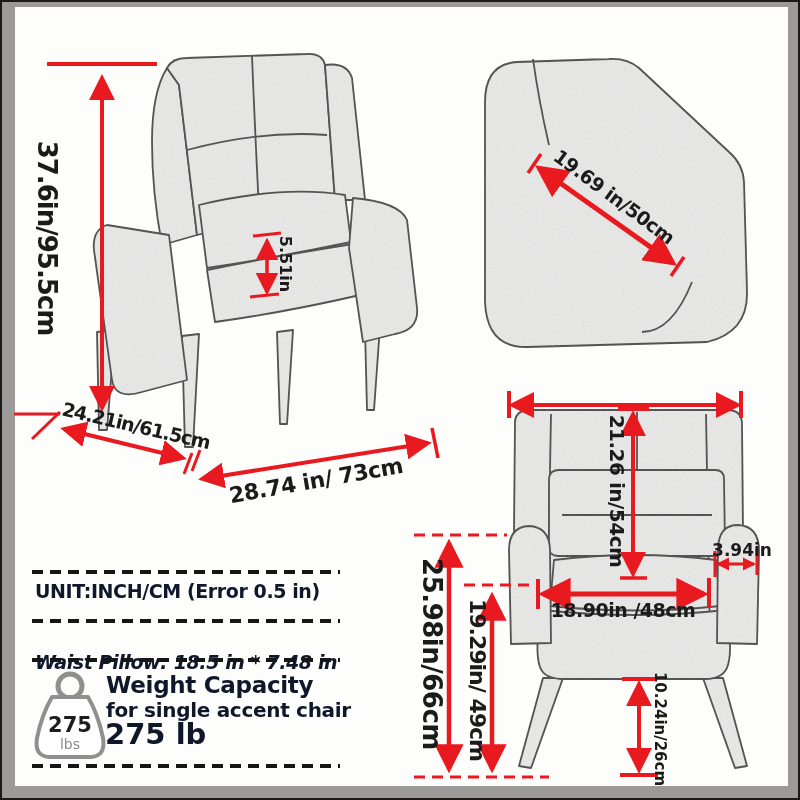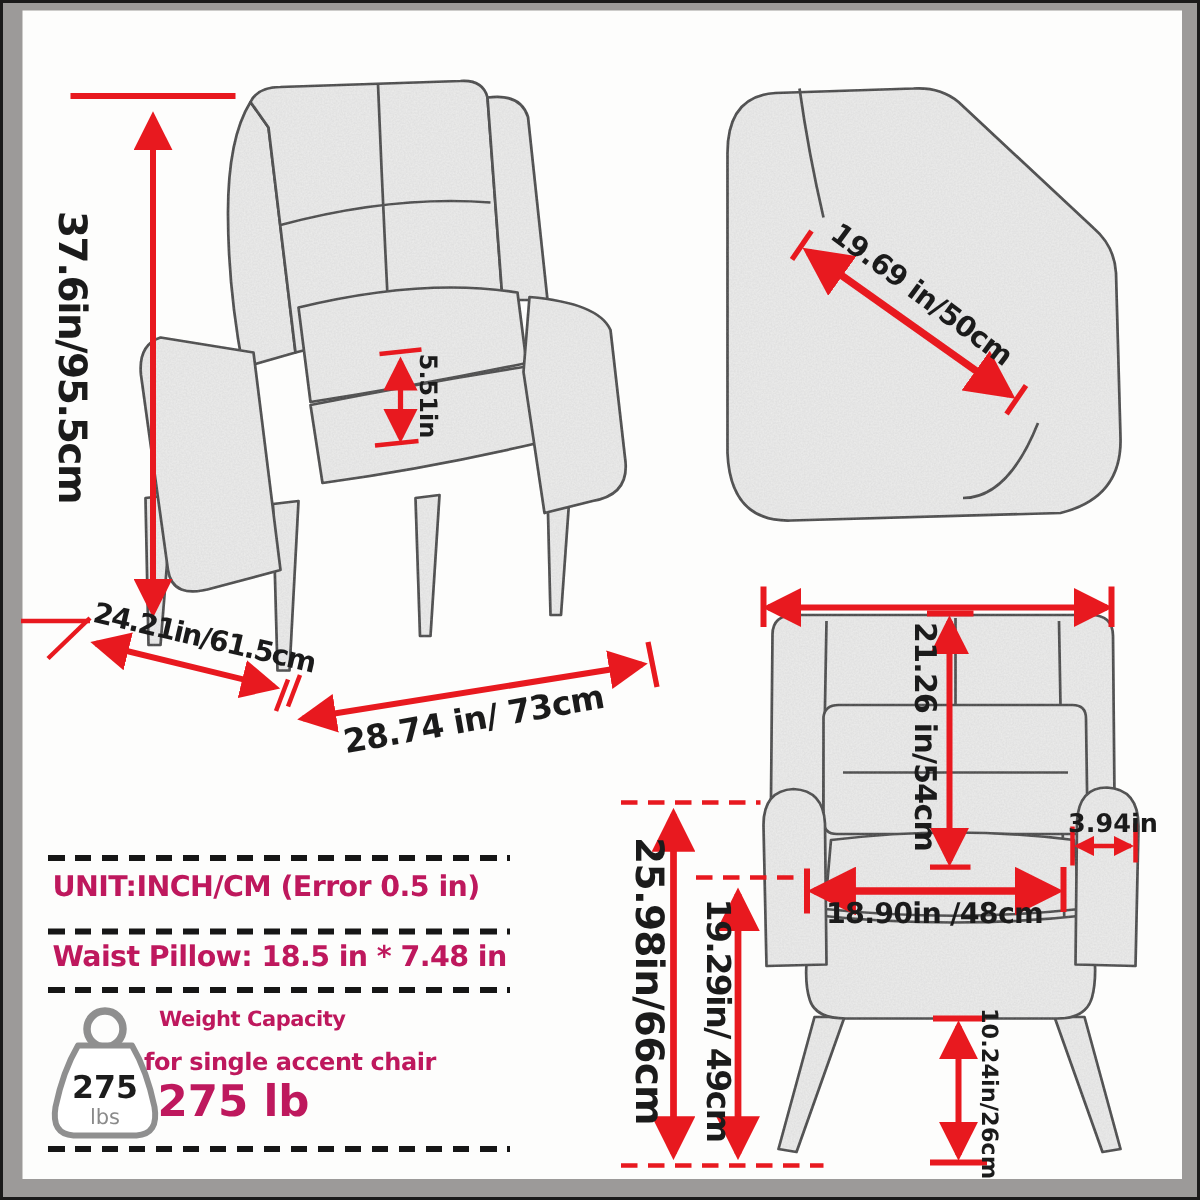--- a/index.html
+++ b/index.html
@@ -1,39 +1,39 @@
 <!DOCTYPE html>
 <html><head>
 <meta charset="utf-8">
 <style>
   html,body{margin:0;padding:0;background:#e9e9e9;}
   #stage{position:relative;width:800px;height:800px;background:#9c9a99;border:2px solid #1a1a1a;box-sizing:border-box;overflow:hidden;font-family:"DejaVu Sans","Liberation Sans",sans-serif;}
   #paper{position:absolute;left:13px;top:5px;right:10px;bottom:12px;background:#fdfdfc;}
   svg.layer{position:absolute;left:-13px;top:-5px;width:800px;height:800px;}
   .lbl{position:absolute;white-space:nowrap;font-weight:700;color:#1b1b1b;transform:translate(-50%,-50%);line-height:1;}
-  .info{position:absolute;white-space:nowrap;font-weight:700;color:#be185d;line-height:1.15;}
+  .info{position:absolute;white-space:nowrap;font-weight:700;color:#0f172a;line-height:1.15;}
   .bdash{position:absolute;left:17px;width:308px;height:4px;
          background:repeating-linear-gradient(90deg,#161616 0 11px,transparent 11px 18px);}
   
   .l376 {left:32px; top:231px; font-size:26px; letter-spacing:-1px;   transform:translate(-50%,-50%) rotate(90deg);}
   .l551 {left:270px;top:257px; font-size:16px;                        transform:translate(-50%,-50%) rotate(90deg);}
   .l2421{left:121px;top:419px; font-size:19px; letter-spacing:-1px;   transform:translate(-50%,-50%) rotate(13deg);}
   .l2874{left:301px;top:474px; font-size:22px; letter-spacing:-0.5px; transform:translate(-50%,-50%) rotate(-10deg);}
   .l1969{left:599px;top:190px; font-size:19px; letter-spacing:-0.5px; transform:translate(-50%,-50%) rotate(36.5deg);}
   .l2638{left:609px;top:382px; font-size:26px; letter-spacing:-1px;}
   .l2126{left:602px;top:484px; font-size:20px; letter-spacing:-0.5px; transform:translate(-50%,-50%) rotate(90deg);}
   .l394 {left:727px;top:543px; font-size:17px;text-align:center;}
   .l1890{left:608px;top:603px; font-size:19px; letter-spacing:-0.5px;}
   .l2598{left:417px;top:647px; font-size:26px; letter-spacing:-0.5px; transform:translate(-50%,-50%) rotate(90deg);}
   .l1929{left:462px;top:673px; font-size:22px; letter-spacing:-1px;   transform:translate(-50%,-50%) rotate(90deg);}
   .l1024{left:644px;top:722px; font-size:15px;                        transform:translate(-50%,-50%) rotate(90deg);}
   .iUnit  {left:20px; top:574px; font-size:19px; letter-spacing:-0.4px;}
-  .iPillow{left:20px; top:621px; font-size:19px; letter-spacing:-0.4px;}
-  .iWt    {left:91px; top:665px; font-size:14px;letter-spacing:-0.3px;}
-  .iWs    {left:81px; top:692px; font-size:16px;letter-spacing:-0.3px;text-align:right;}
+  .iPillow{left:20px; top:645px; font-size:19px; letter-spacing:-0.4px;font-style:italic;}
+  .iWt    {left:91px; top:665px; font-size:23px;letter-spacing:-0.3px;}
+  .iWs    {left:91px; top:692px; font-size:20px;letter-spacing:-0.3px;text-align:right;}
   .iWv    {left:90px; top:711px; font-size:29px; font-weight:700;}
   .d1{top:563px}.d2{top:612px}.d3{top:651px}.d4{top:757px}
 </style>
 </head>
 <body>
 
 <div id="stage">
 <div id="paper">
 
   <svg class="layer" viewBox="0 0 800 800">

